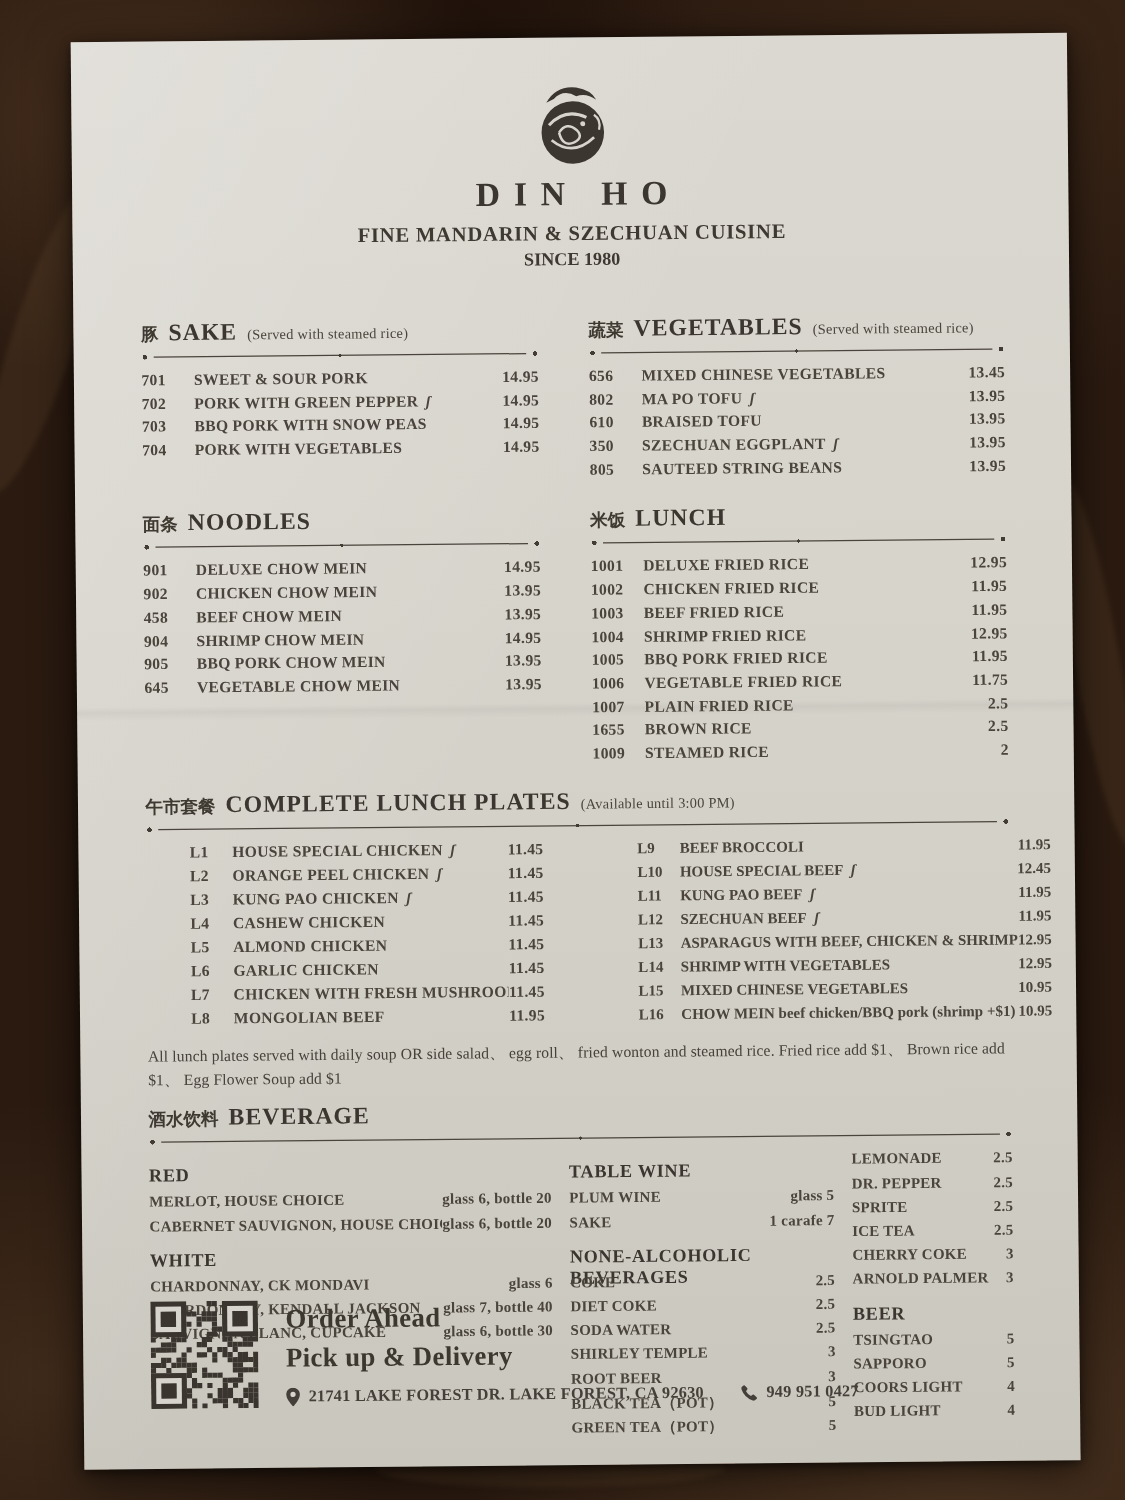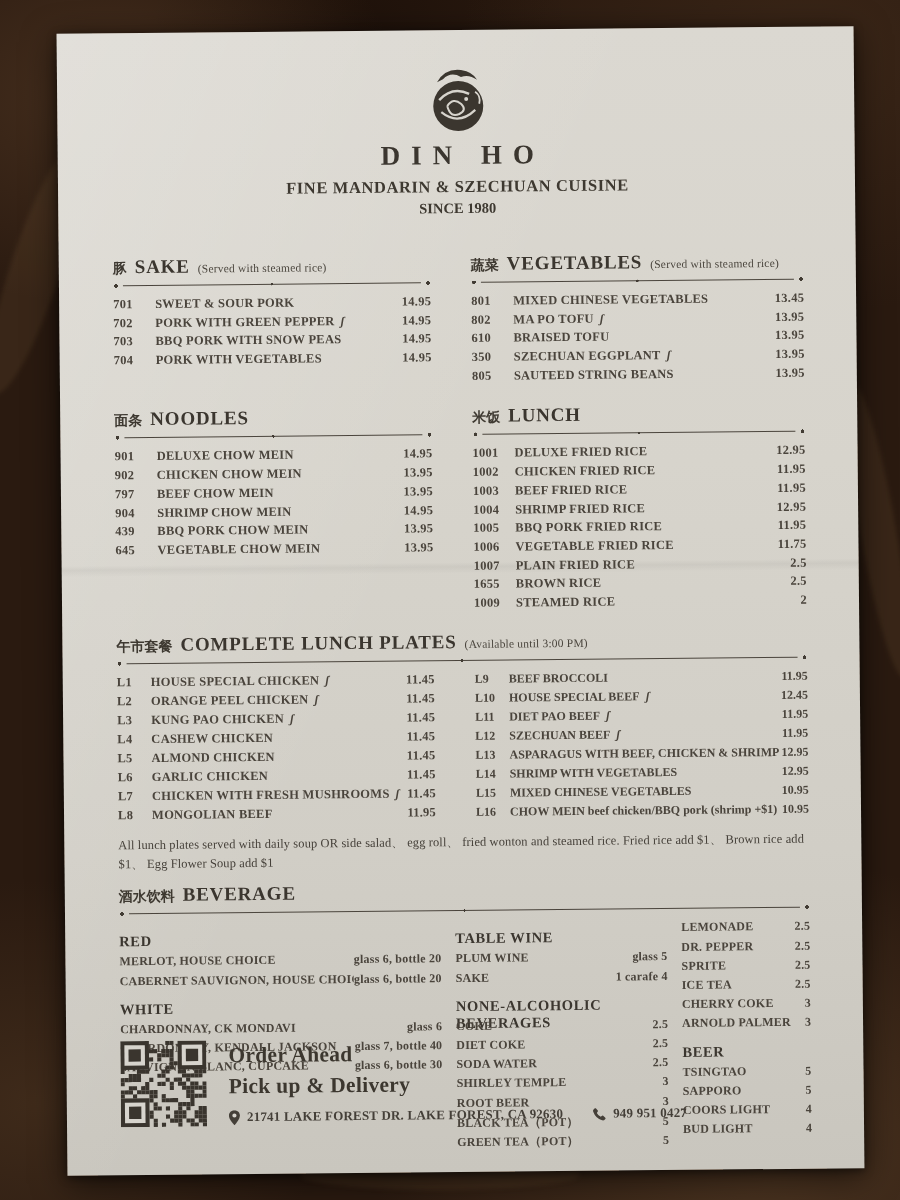--- a/index.html
+++ b/index.html
@@ -49,21 +49,21 @@
   .row{display:flex;align-items:baseline;height:18.7px;font-size:12.5px;font-weight:700;letter-spacing:.25px;color:#4a443c;white-space:nowrap;}
   .code{width:42px;flex:none;}
   .nm{flex:1;overflow:hidden;}
   .pr{flex:none;text-align:right;}
   .spicy{font-style:italic;font-weight:700;margin-left:6px;font-size:12px;}
   .items{margin-top:4px;}
   
   .lunch{margin-top:16px;}
   .lunch-grid{display:grid;grid-template-columns:318px 1fr;column-gap:40px;margin-top:4px;}
   .lunch .row{height:19px;}
-  .lunch .code{width:34px;}
+  .lunch .code{width:34px;margin-left:35px;}
   .lunch-r .row{font-size:12px;letter-spacing:0;}
   .footnote{font-size:12.5px;font-weight:400;line-height:1.55;color:#46413a;margin-top:9px;letter-spacing:.1px;}
   
   .bev{margin-top:10px;}
   .bev-grid{display:grid;grid-template-columns:322px 212px 1fr;column-gap:14px;margin-top:2px;}
   .bev-head{font-size:14.5px;font-weight:700;letter-spacing:.6px;color:#3b362f;height:21px;margin-top:8px;}
   .bev-row{display:flex;align-items:baseline;height:19.2px;font-size:12px;font-weight:700;letter-spacing:.2px;white-space:nowrap;color:#4a443c;}
   .bev-row .nm{flex:1;}
   
   .footer{position:absolute;left:54px;top:1008px;display:flex;gap:22px;align-items:flex-start;}
@@ -137,21 +137,21 @@
     <div>
       <div class="sec-h">
         <span class="zh">蔬菜</span>
         <span class="en">VEGETABLES</span>
         <span class="note">(Served with steamed rice)</span>
       </div>
       <div class="rule"></div>
       <div class="items">
 
           <div class="row">
-            <span class="code">801</span>
+            <span class="code">656</span>
             <span class="nm"><span>MIXED CHINESE VEGETABLES</span></span>
             <span class="pr">13.45</span>
           </div>
 
           <div class="row">
             <span class="code">802</span>
             <span class="nm"><span>MA PO TOFU</span><span class="spicy">ʃ</span></span>
             <span class="pr">13.95</span>
           </div>
 
@@ -189,33 +189,33 @@
             <span class="pr">14.95</span>
           </div>
 
           <div class="row">
             <span class="code">902</span>
             <span class="nm"><span>CHICKEN CHOW MEIN</span></span>
             <span class="pr">13.95</span>
           </div>
 
           <div class="row">
-            <span class="code">797</span>
+            <span class="code">458</span>
             <span class="nm"><span>BEEF CHOW MEIN</span></span>
             <span class="pr">13.95</span>
           </div>
 
           <div class="row">
             <span class="code">904</span>
             <span class="nm"><span>SHRIMP CHOW MEIN</span></span>
             <span class="pr">14.95</span>
           </div>
 
           <div class="row">
-            <span class="code">439</span>
+            <span class="code">905</span>
             <span class="nm"><span>BBQ PORK CHOW MEIN</span></span>
             <span class="pr">13.95</span>
           </div>
 
           <div class="row">
             <span class="code">645</span>
             <span class="nm"><span>VEGETABLE CHOW MEIN</span></span>
             <span class="pr">13.95</span>
           </div>
         </div>
@@ -353,21 +353,21 @@
           </div>
 
           <div class="row">
             <span class="code">L10</span>
             <span class="nm"><span>HOUSE SPECIAL BEEF</span><span class="spicy">ʃ</span></span>
             <span class="pr">12.45</span>
           </div>
 
           <div class="row">
             <span class="code">L11</span>
-            <span class="nm"><span>DIET PAO BEEF</span><span class="spicy">ʃ</span></span>
+            <span class="nm"><span>KUNG PAO BEEF</span><span class="spicy">ʃ</span></span>
             <span class="pr">11.95</span>
           </div>
 
           <div class="row">
             <span class="code">L12</span>
             <span class="nm"><span>SZECHUAN BEEF</span><span class="spicy">ʃ</span></span>
             <span class="pr">11.95</span>
           </div>
 
           <div class="row">
@@ -469,21 +469,21 @@
             <div class="bev-row">
               <span class="nm">PLUM WINE</span>
               <span class="pr">glass 5</span>
             </div>
           </div>
 
           <div>
 
             <div class="bev-row">
               <span class="nm">SAKE</span>
-              <span class="pr">1 carafe 4</span>
+              <span class="pr">1 carafe 7</span>
             </div>
           </div>
 
           <div>
             <div class="bev-head">NONE-ALCOHOLIC BEVERAGES</div>
 
           </div>
 
           <div>
 

